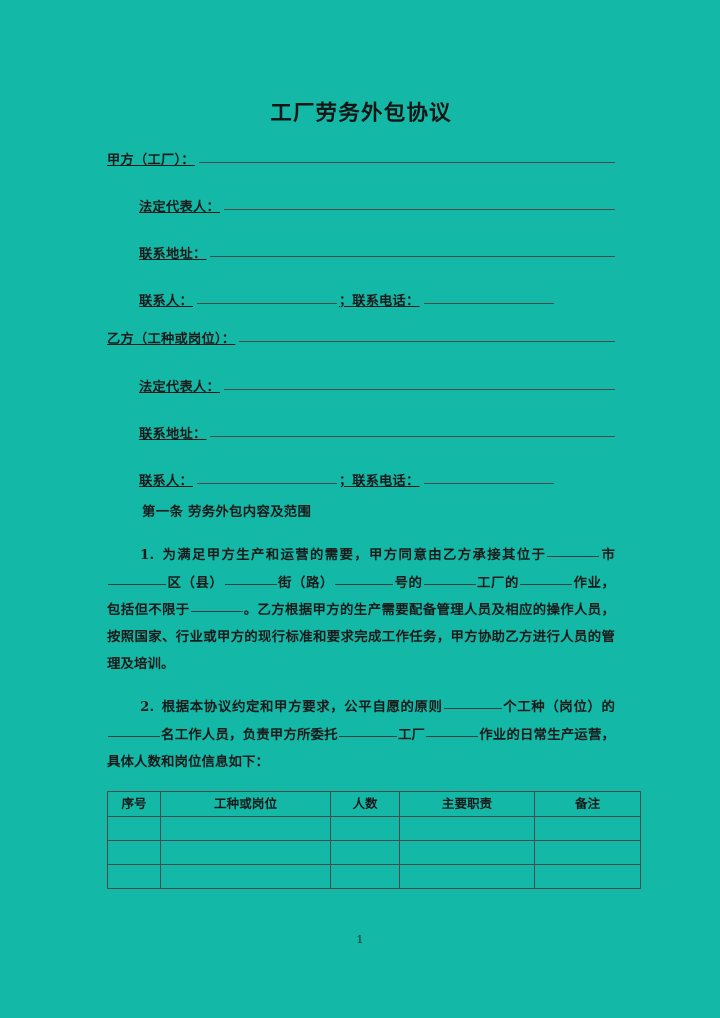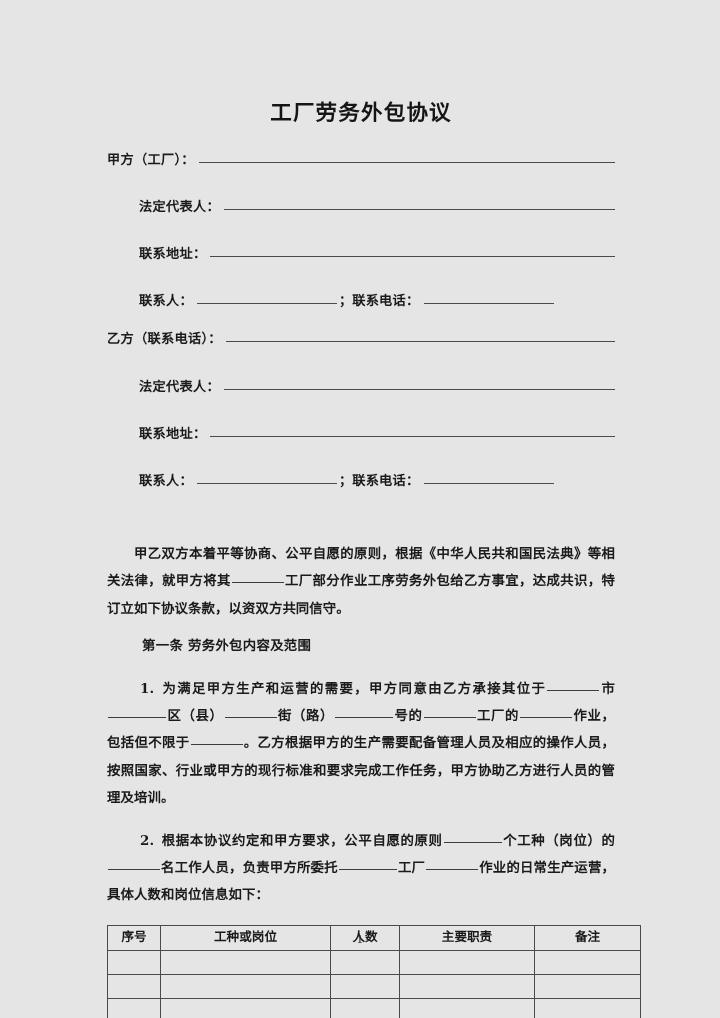--- a/index.html
+++ b/index.html
@@ -14,21 +14,21 @@
     font-family: "DejaVu Serif", "Liberation Serif", serif;
     color: #1a1a1a;
     overflow: hidden;
   }
 
   .page {
     position: absolute;
     left: 0; top: 0;
     width: 720px;
     height: 1018px;
-    background: #e5e5e5;
+    background: #14b8a6;
     box-sizing: border-box;
     padding: 0;
   }
 
   .content {
     position: absolute;
     left: 107px;
     top: 0;
     width: 508px;
   }
@@ -42,20 +42,21 @@
     margin: 0;
     padding-top: 100px;
     padding-bottom: 0;
     line-height: 1.2;
     color: #151515;
   }
 
   
   .party-block {
     margin-top: 26px;
+    text-decoration: underline;
   }
   .party-block.second {
     margin-top: 23px;
   }
 
   .field-row {
     display: flex;
     align-items: baseline;
     font-size: 13.2px;
     font-weight: bold;
@@ -220,21 +221,21 @@
         <span class="sep-text">；</span>
         <span class="field-label">联系电话：</span>
         <span class="blank-line fixed-b"></span>
       </div>
 
     </div>
 
     <div class="party-block second">
 
       <div class="field-row">
-        <span class="field-label">乙方（联系电话）：</span>
+        <span class="field-label">乙方（工种或岗位）：</span>
         <span class="blank-line"></span>
       </div>
 
       <div class="field-row indent">
         <span class="field-label">法定代表人：</span>
         <span class="blank-line"></span>
       </div>
 
       <div class="field-row indent">
         <span class="field-label">联系地址：</span>
@@ -244,23 +245,20 @@
       <div class="field-row indent">
         <span class="field-label">联系人：</span>
         <span class="blank-line fixed-a"></span>
         <span class="sep-text">；</span>
         <span class="field-label">联系电话：</span>
         <span class="blank-line fixed-b"></span>
       </div>
 
     </div>
 
-    <p class="para indent2 preamble">
-      <span>甲乙双方本着平等协商、公平自愿的原则，根据《中华人民共和国民法典》等相关法律，就甲方将其</span><span class="fill w-md"></span><span>工厂部分作业工序劳务外包给乙方事宜，达成共识，特订立如下协议条款，以资双方共同信守。</span>
-    </p>
 
     <p class="section-heading heading-gap">第一条 劳务外包内容及范围</p>
 
     <p class="para indent2 clause">
       <span class="clause-num">1.</span><span>为满足甲方生产和运营的需要，甲方同意由乙方承接其位于</span><span class="fill w-md"></span><span>市</span><span class="fill w-lg"></span><span>区（县）</span><span class="fill w-md"></span><span>街（路）</span><span class="fill w-lg"></span><span>号的</span><span class="fill w-md"></span><span>工厂的</span><span class="fill w-md"></span><span>作业，包括但不限于</span><span class="fill w-md"></span><span>。乙方根据甲方的生产需要配备管理人员及相应的操作人员，按照国家、行业或甲方的现行标准和要求完成工作任务，甲方协助乙方进行人员的管理及培训。</span>
     </p>
 
     <p class="para indent2 clause">
       <span class="clause-num">2.</span><span>根据本协议约定和甲方要求，公平自愿的原则</span><span class="fill w-lg"></span><span>个工种（岗位）的</span><span class="fill w-md"></span><span>名工作人员，负责甲方所委托</span><span class="fill w-lg"></span><span>工厂</span><span class="fill w-md"></span><span>作业的日常生产运营，具体人数和岗位信息如下：</span>
     </p>

